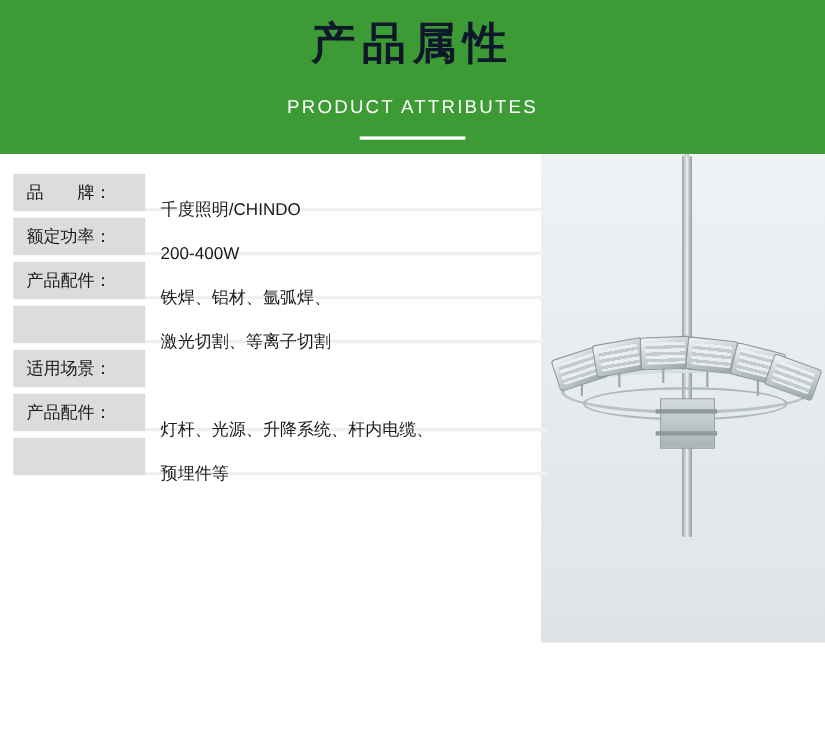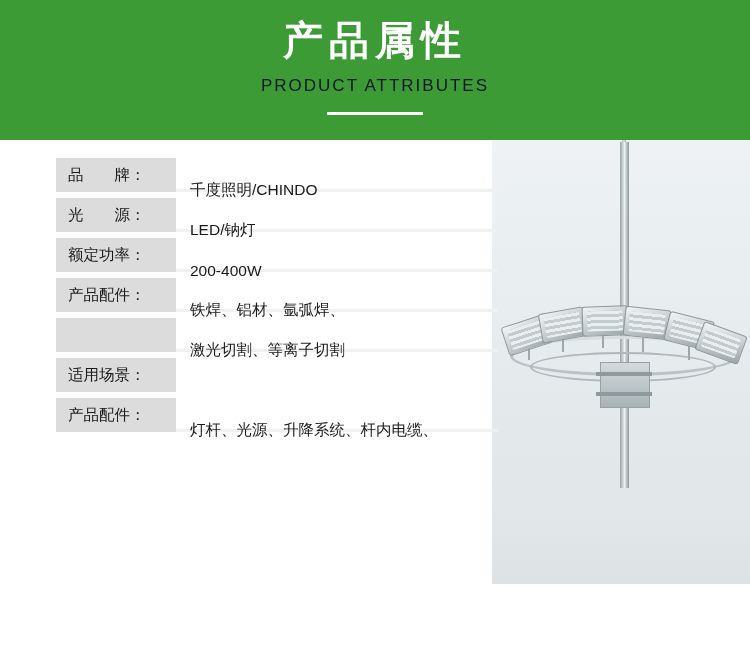--- a/index.html
+++ b/index.html
@@ -27,32 +27,32 @@
     height: 140px;
     background: #3d9b35;
     box-sizing: border-box;
     display: flex;
     flex-direction: column;
     align-items: center;
     justify-content: flex-start;
     padding-top: 16px;
   }
   .banner-title {
-    color: #ffffff;
+    color: #0f172a;
     font-size: 40px;
     letter-spacing: 6px;
     font-weight: bold;
     line-height: 1.2;
     text-align: right;
   }
   .banner-sub {
-    color: #0f172a;
+    color: #ffffff;
     font-size: 17px;
     letter-spacing: 2px;
-    margin-top: 12px;
+    margin-top: 24px;
     text-align: center;
     font-family: "Liberation Sans", sans-serif;
   }
   .banner-rule {
     width: 96px;
     height: 3px;
     background: #ffffff;
     margin-top: 16px;
   }
 
@@ -180,21 +180,20 @@
     background: #dcdcdc;
     color: #1a1a1a;
     font-size: 15.5px;
     display: flex;
     align-items: center;
     justify-content: space-between;
     padding: 0 10px 0 12px;
     box-sizing: border-box;
     letter-spacing: 0px;
     white-space: nowrap;
-    margin-left: 44px;
   }
   .cell-value {
     flex: 1;
     background: #f0f0f0;
     color: #1a1a1a;
     font-size: 15.5px;
     display: flex;
     align-items: center;
     padding-left: 14px;
     box-sizing: border-box;
@@ -244,24 +243,20 @@
     </div>
 
     <div class="spec-table">
 
       <div class="row">
         <div class="cell-label">品　　牌：</div>
         <div class="cell-value">千度照明/CHINDO</div>
       </div>
 
 
-      <div class="row">
-        <div class="cell-label">光　　源：</div>
-        <div class="cell-value">LED/钠灯</div>
-      </div>
 
       <div class="row">
         <div class="cell-label">额定功率：</div>
         <div class="cell-value">200-400W</div>
       </div>
 
 
       <div class="row">
         <div class="cell-label">产品配件：</div>
         <div class="cell-value">铁焊、铝材、氩弧焊、</div>
@@ -274,17 +269,21 @@
 
       <div class="row">
         <div class="cell-label">适用场景：</div>
       </div>
 
       <div class="row">
         <div class="cell-label">产品配件：</div>
         <div class="cell-value">灯杆、光源、升降系统、杆内电缆、</div>
       </div>
 
+      <div class="row">
+        <div class="cell-label"></div>
+        <div class="cell-value">预埋件等</div>
+      </div>
 
     </div>
 
   </div>
 </div>
 
 </body></html>

